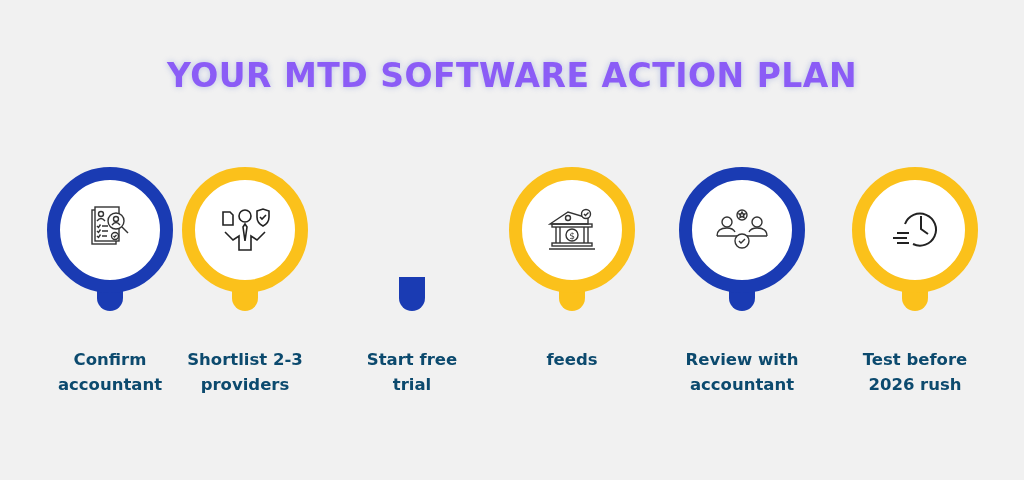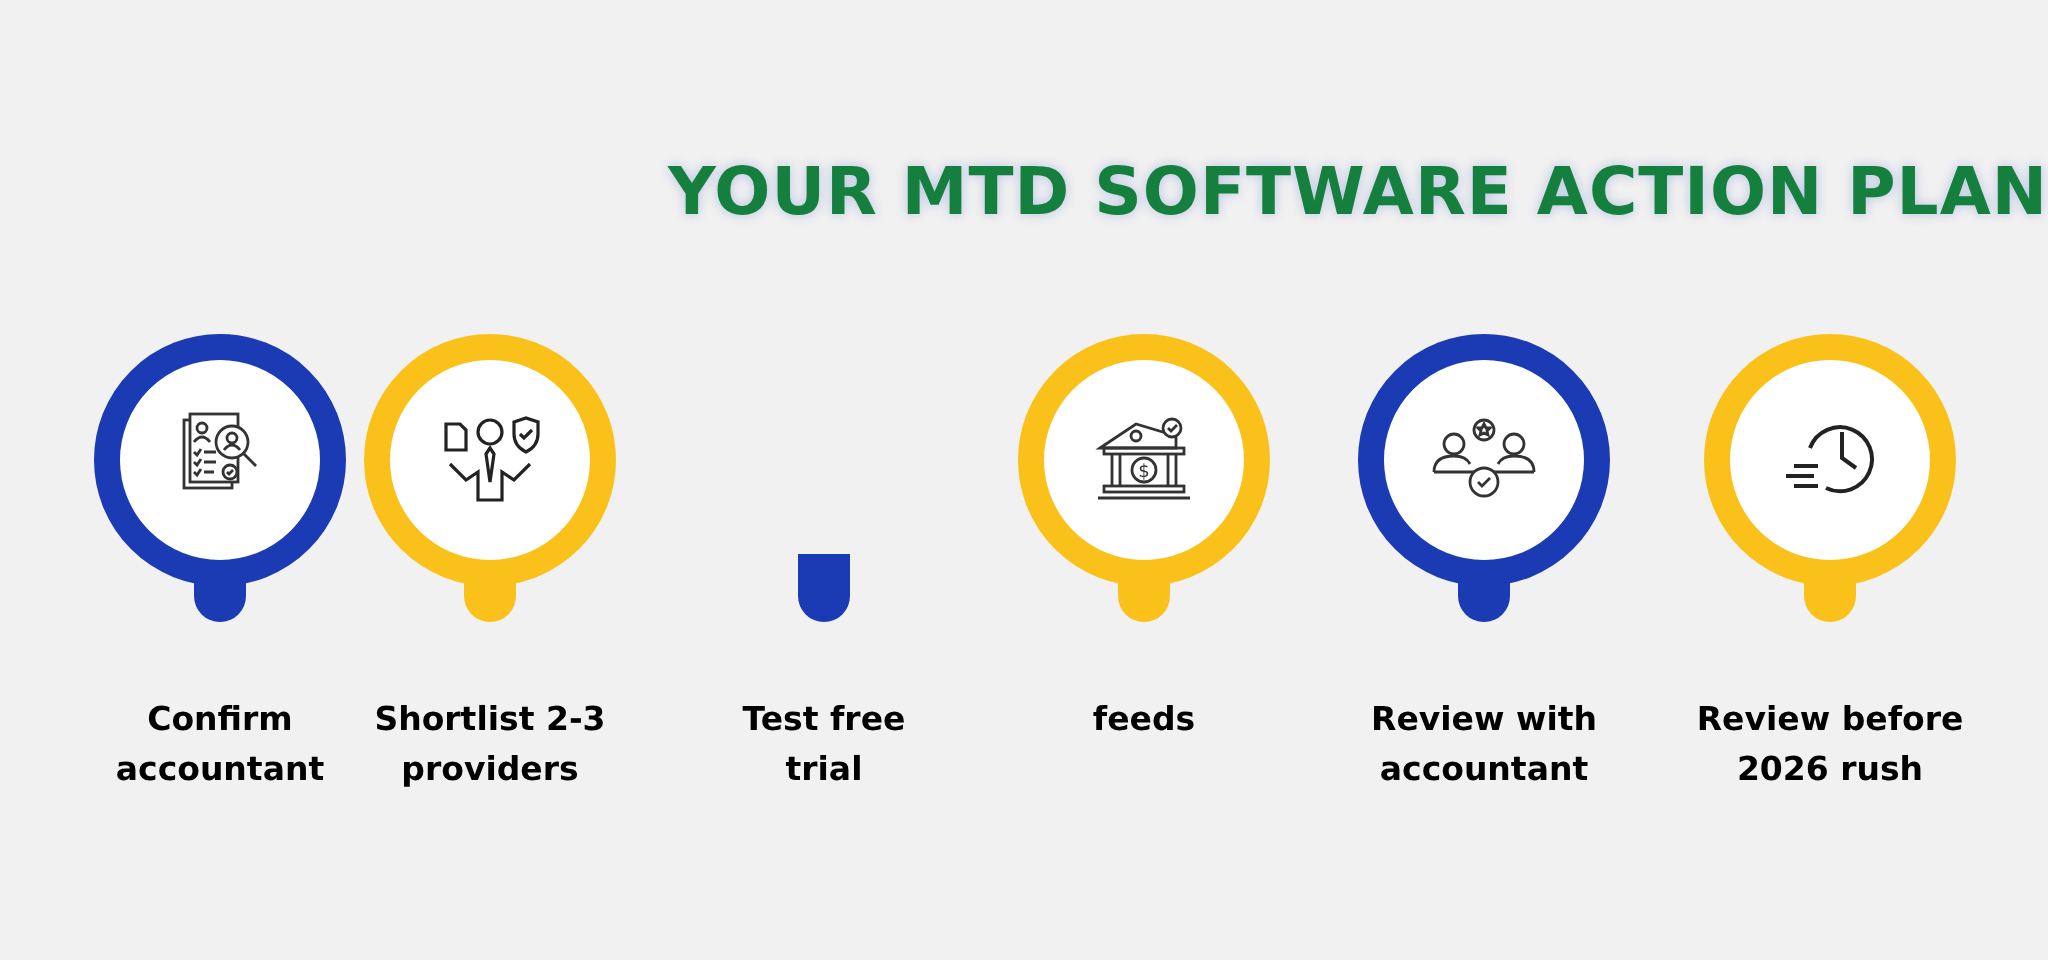--- a/index.html
+++ b/index.html
@@ -1,45 +1,44 @@
 <!DOCTYPE html>
 <html><head>
 <meta charset="utf-8">
 <style>
   html, body { margin: 0; padding: 0; }
   body {
     width: 1024px; height: 480px; background: #f1f1f1;
     font-family: "DejaVu Sans", sans-serif; position: relative; overflow: hidden;
   }
   .title {
-    position: absolute; top: 56px; left: 0; width: 1024px; text-align: right;
+    position: absolute; top: 56px; left: 0; width: 1024px; text-align: center;
     font-family: "DejaVu Sans", sans-serif; font-weight: 900; font-size: 33px;
-    letter-spacing: 0.5px; color: #15803d;
+    letter-spacing: 0.5px; color: #8b5cf6;
     text-shadow: 0 0 6px rgba(20,54,196,0.25);
-    margin-top: 20px;
   }
   .step { position: absolute; top: 167px; width: 170px; }
   .pin { position: relative; width: 126px; height: 146px; margin: 0 auto; }
   .ring {
     position: absolute; top: 0; left: 0; width: 100px; height: 100px;
     border-radius: 50%; border: 13px solid; background: #ffffff; z-index: 2;
   }
   .stem {
     position: absolute; left: 50%; margin-left: -13px; top: 110px;
     width: 26px; height: 34px; border-radius: 0 0 13px 13px; z-index: 1;
   }
   .blue .ring { border-color: #1a3bb3; }
   .blue .stem { background: #1a3bb3; }
   .yellow .ring { border-color: #fbc11b; }
   .yellow .stem { background: #fbc11b; }
   .icon { position: absolute; left: 50%; top: 50%; transform: translate(-50%,-50%); width: 56px; height: 56px; }
   .icon svg { width: 56px; height: 56px; }
   .label {
     margin-top: 34px; text-align: center; font-weight: 700; font-size: 16.5px;
-    line-height: 25px; color: #000000;
+    line-height: 25px; color: #0c4a6e;
   }
   .label span { display: block; }
 </style>
 </head>
 <body>
 
 <div class="title">YOUR MTD SOFTWARE ACTION PLAN</div>
 
 <div class="step blue" style="left:25px;">
   <div class="pin">
@@ -88,21 +87,21 @@
     <span>Shortlist 2-3</span>
       <span>providers</span>
   </div>
 </div>
 
 <div class="step blue" style="left:327px;">
   <div class="pin">
     <div class="stem"></div>
   </div>
   <div class="label">
-    <span>Test free</span>
+    <span>Start free</span>
       <span>trial</span>
   </div>
 </div>
 
 <div class="step yellow" style="left:487px;">
   <div class="pin">
     <div class="ring">
       <div class="icon">
         <svg viewBox="0 0 56 56" fill="none" stroke="#333" stroke-width="1.4">
           <path d="M6 22 l18 -12 l20 6 v6 z"></path>
@@ -157,16 +156,16 @@
         <svg viewBox="0 0 56 56" fill="none" stroke="#222" stroke-width="2">
           <path d="M18 22 A16 16 0 1 1 26 42"></path>
           <path d="M34 14 v13 l7 5"></path>
           <path d="M10 31 h12 M6 36 h14 M10 41 h12"></path>
         </svg>
       </div>
     </div>
     <div class="stem"></div>
   </div>
   <div class="label">
-    <span>Review before</span>
+    <span>Test before</span>
       <span>2026 rush</span>
   </div>
 </div>
 
 </body></html>

